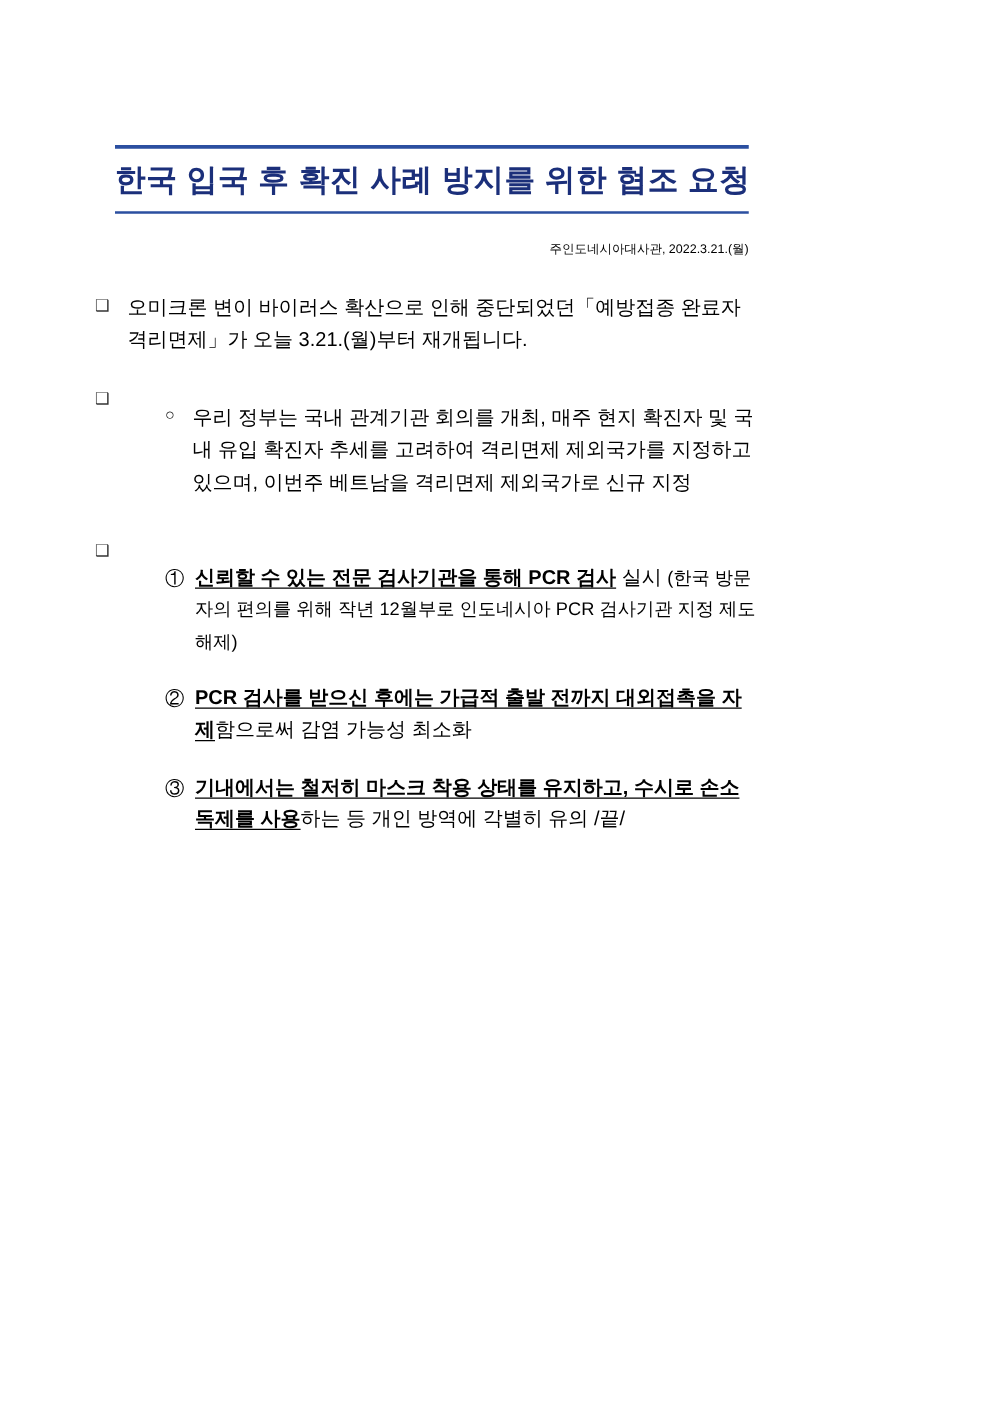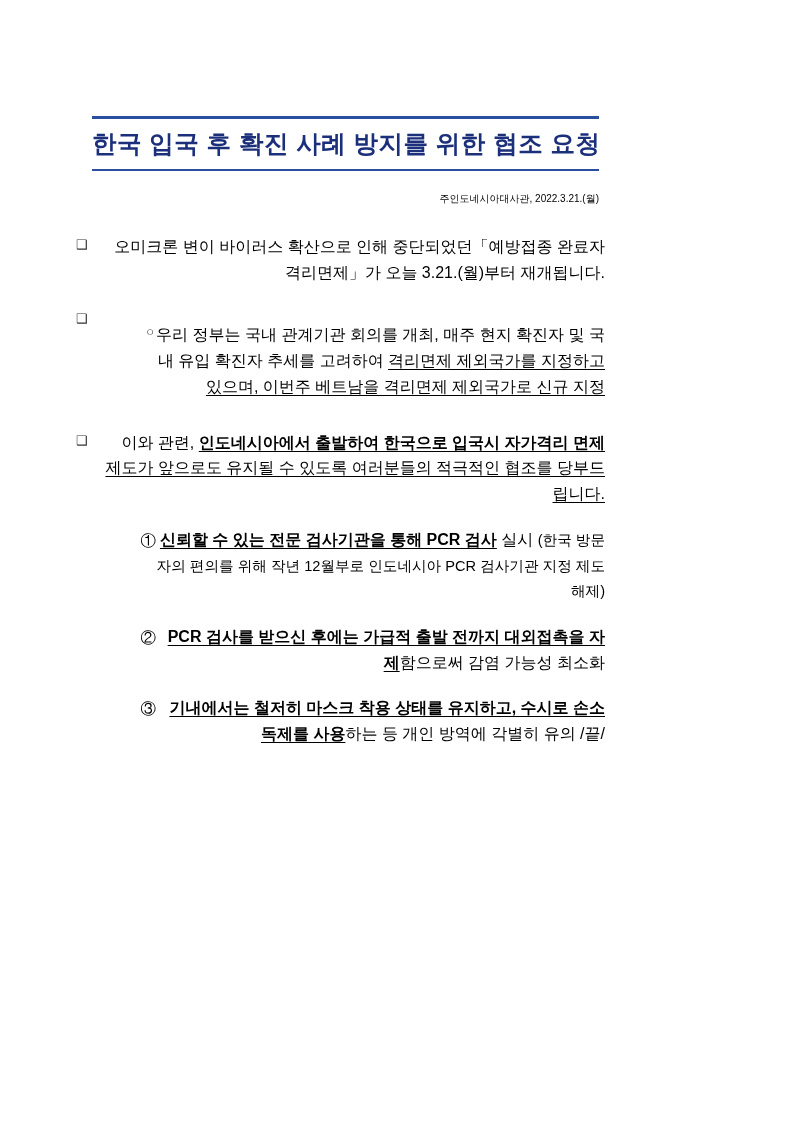--- a/index.html
+++ b/index.html
@@ -67,21 +67,20 @@
   .bullet-sq {
     flex: 0 0 auto;
     width: 26px;
     padding-top: 4px;
     font-size: 13px;
     color: #333;
     line-height: 1;
   }
   .blk-text {
     flex: 1 1 auto;
-    text-align: right;
   }
 
   
   .sub {
     display: flex;
     align-items: flex-start;
     margin: 14px 0 0 30px;
   }
   .bullet-circ {
     flex: 0 0 auto;
@@ -115,21 +114,21 @@
   .num-text {
     flex: 1 1 auto;
     font-size: 16px;
     line-height: 1.6;
   }
   .small {
     font-size: 14.6px;
   }
 
   b, .b { font-weight: bold; }
-  .u  { text-decoration: underline; text-underline-offset: 3px; }
+  .u  { text-underline-offset: 3px; }
   .bu { font-weight: bold; text-decoration: underline; text-underline-offset: 3px; }
 </style>
 </head>
 <body>
 
 <div class="page">
 
   <div class="title-block">
     <div class="rule" style="background: rgb(43, 79, 160);"></div>
     <div class="doc-title" style="color: rgb(27, 47, 122);">한국 입국 후 확진 사례 방지를 위한 협조 요청</div>
@@ -157,23 +156,20 @@
             <span>우리 정부는 국내 관계기관 회의를 개최, 매주 현지 확진자 및 국내 유입 확진자 추세를 고려하여 </span><span class="u">격리면제 제외국가를 지정하고 있으며, 이번주 베트남을 격리면제 제외국가로 신규 지정</span>
           </div>
         </div>
 
       </div>
     </div>
 
     <div class="blk" style="margin-top:30px;">
       <div class="bullet-sq">❑</div>
       <div class="blk-text">
-        <div>
-          <span>이와 관련, </span><span class="bu">인도네시아에서 출발하여 한국으로 입국시 자가격리 면제</span><span class="u"> 제도가 앞으로도 유지될 수 있도록 여러분들의 적극적인 협조를 당부드립니다.</span>
-        </div>
 
         <div class="num">
           <div class="num-mark">①</div>
           <div class="num-text">
             <span class="bu">신뢰할 수 있는 전문 검사기관을 통해 PCR 검사</span><span> 실시 </span><span class="small">(한국 방문자의 편의를 위해 작년 12월부로 인도네시아 PCR 검사기관 지정 제도 해제)</span>
           </div>
         </div>
 
         <div class="num">
           <div class="num-mark">②</div>

